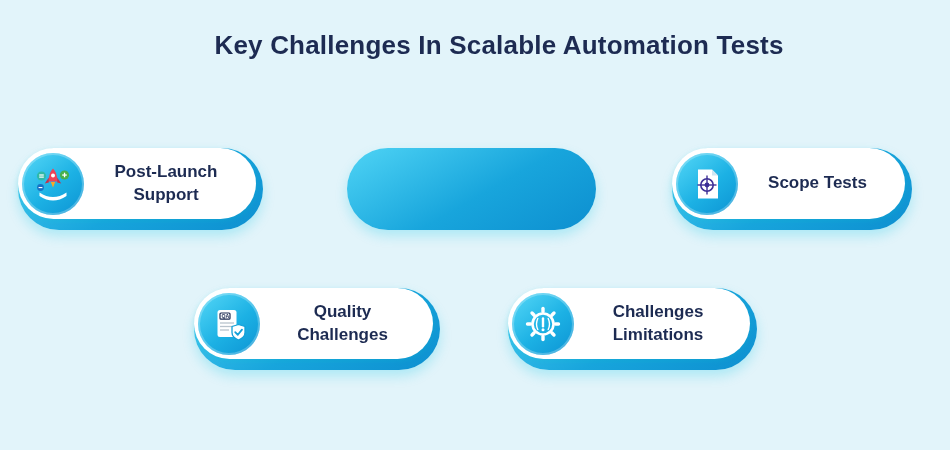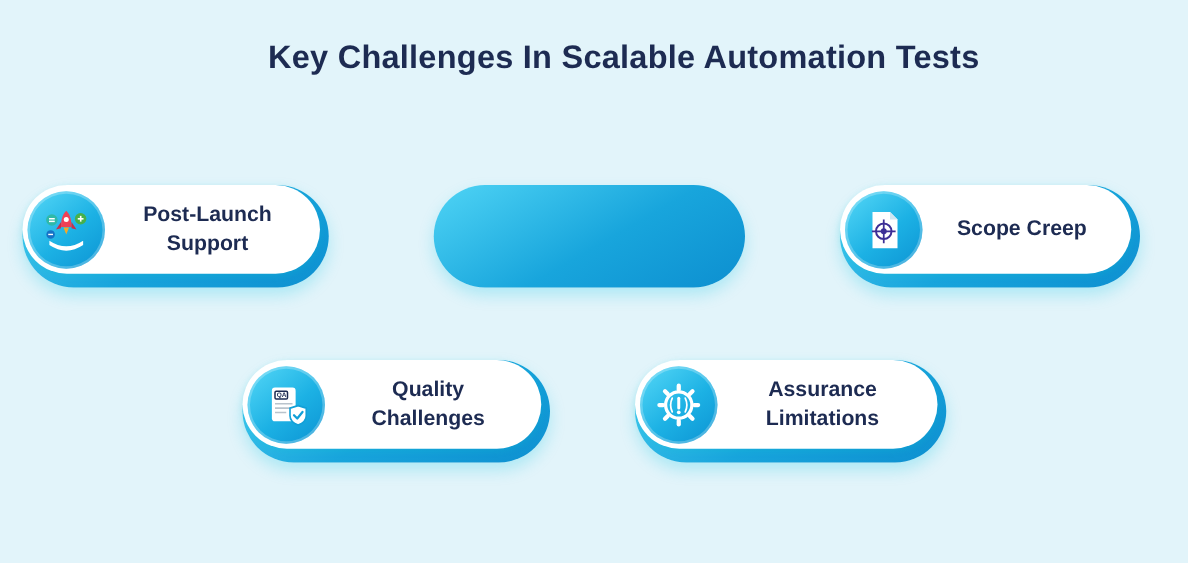--- a/index.html
+++ b/index.html
@@ -120,21 +120,21 @@
       <div class="icon-circle">
         <svg viewBox="0 0 40 40" width="40" height="40" aria-hidden="true">
           <path d="M11 5.5 H25 L31 11.5 V34.5 H11 Z" fill="#ffffff"></path>
           <path d="M25 5.5 L31 11.5 H25 Z" fill="#cfe6f2"></path>
           <circle cx="20" cy="21" r="6.2" fill="none" stroke="#3d2f96" stroke-width="1.6"></circle>
           <circle cx="20" cy="21" r="2.4" fill="#3d2f96"></circle>
           <line x1="20" y1="11.5" x2="20" y2="30.5" stroke="#3d2f96" stroke-width="1.4"></line>
           <line x1="10.5" y1="21" x2="29.5" y2="21" stroke="#3d2f96" stroke-width="1.4"></line>
         </svg>
       </div>
-      <div class="label">Scope Creep</div>
+      <div class="label">Scope Tests</div>
     </div>
   </div>
 
   <div class="card card-4">
     <div class="card-back"></div>
     <div class="card-front">
       <div class="icon-circle">
         <svg viewBox="0 0 40 40" width="40" height="40" aria-hidden="true">
           <rect x="8.5" y="6" width="19" height="27" rx="2.5" fill="#ffffff"></rect>
           <rect x="11" y="9" width="10" height="6.2" rx="1" fill="none" stroke="#1d2b52" stroke-width="1.2"></rect>
@@ -165,17 +165,17 @@
             <line x1="9" y1="31" x2="11.2" y2="28.8"></line>
             <line x1="28.8" y1="11.2" x2="31" y2="9"></line>
           </g>
           <circle cx="20" cy="20" r="10.5" fill="none" stroke="#ffffff" stroke-width="2.6"></circle>
           <path d="M14.8 14.5 q-2.6 5.5 0 11" fill="none" stroke="#ffffff" stroke-width="1.4" stroke-linecap="round"></path>
           <path d="M25.2 14.5 q2.6 5.5 0 11" fill="none" stroke="#ffffff" stroke-width="1.4" stroke-linecap="round"></path>
           <line x1="20" y1="14.5" x2="20" y2="22.3" stroke="#ffffff" stroke-width="2.4" stroke-linecap="round"></line>
           <circle cx="20" cy="25.8" r="1.5" fill="#ffffff"></circle>
         </svg>
       </div>
-      <div class="label">Assurance Limitations</div>
+      <div class="label">Challenges Limitations</div>
     </div>
   </div>
 
 </div>
 
 </body></html>

